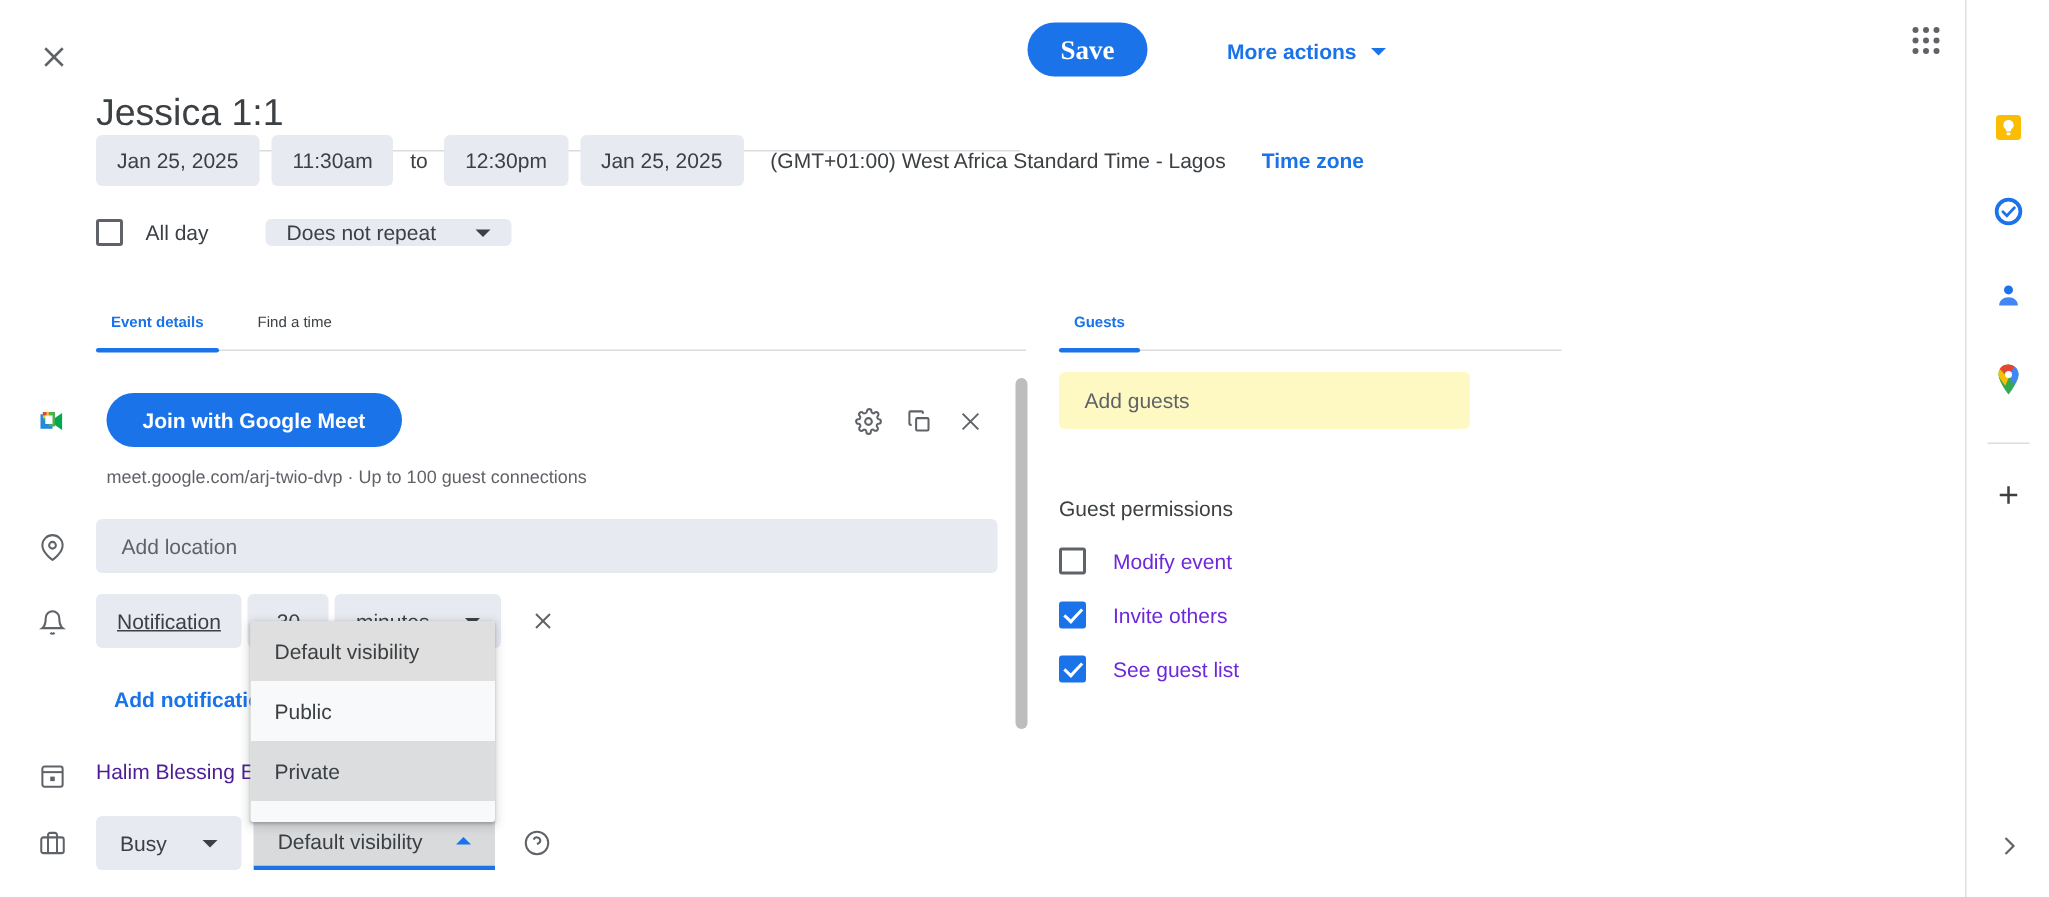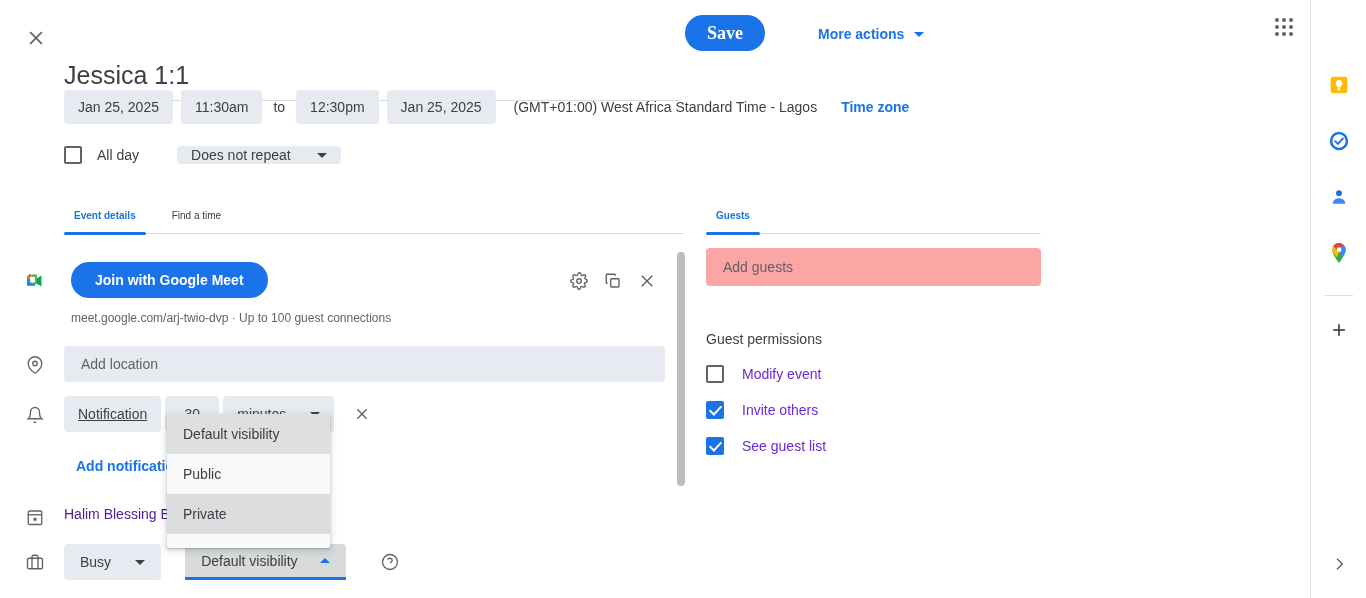--- a/index.html
+++ b/index.html
@@ -328,21 +328,21 @@
   .cal-owner {
     position: absolute;
     left: 64px; top: 258px;
     font-size: 14px;
     color: #4c1d95;
   }
 
   .busy-row {
     position: absolute;
     left: 64px; top: 296px;
-    display: flex; align-items: center; gap: 16px;
+    display: flex; align-items: center;
   }
   .busy-select {
     background: #e8eaf1;
     border-radius: 4px;
     height: 36px;
     display: flex; align-items: center;
     gap: 24px;
     padding: 0 16px;
     font-size: 14px;
     cursor: pointer;
@@ -400,22 +400,22 @@
     cursor: pointer;
   }
 
   
   .guests-panel {
     position: absolute;
     left: 706px; top: 248px;
     width: 340px;
   }
   .guests-input {
-    width: 335px; height: 38px;
-    background: #fca5a5;
+    width: 274px; height: 38px;
+    background: #fef9c3;
     border-radius: 4px;
     display: flex; align-items: center;
     padding: 0 17px;
     font-size: 14px;
     color: #5f6368;
     cursor: text;
   }
   .perm-title {
     margin-top: 45px;
     font-size: 14px;

